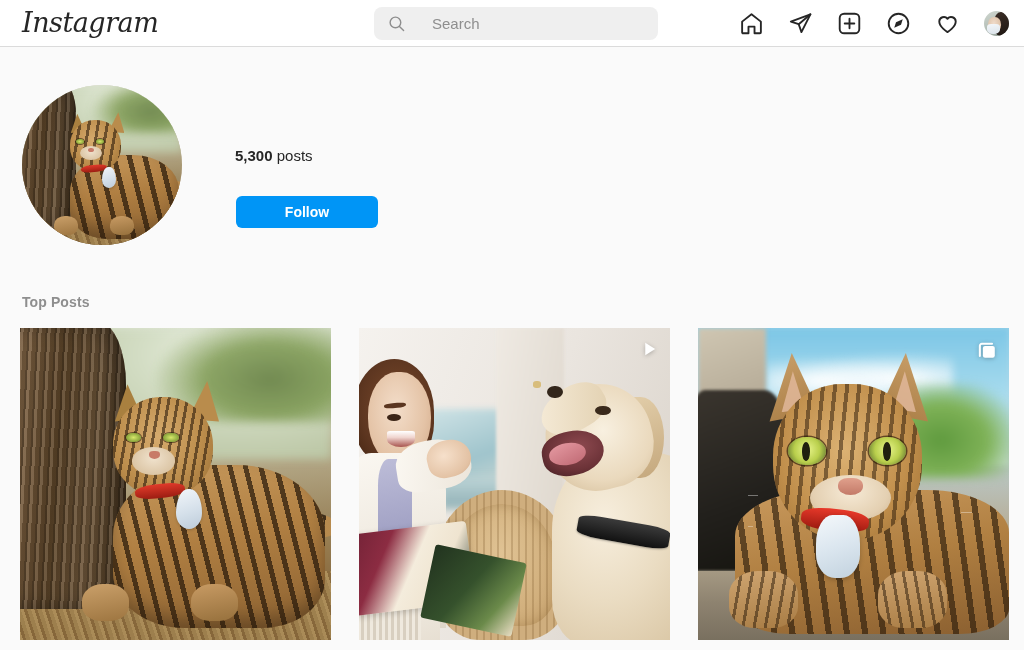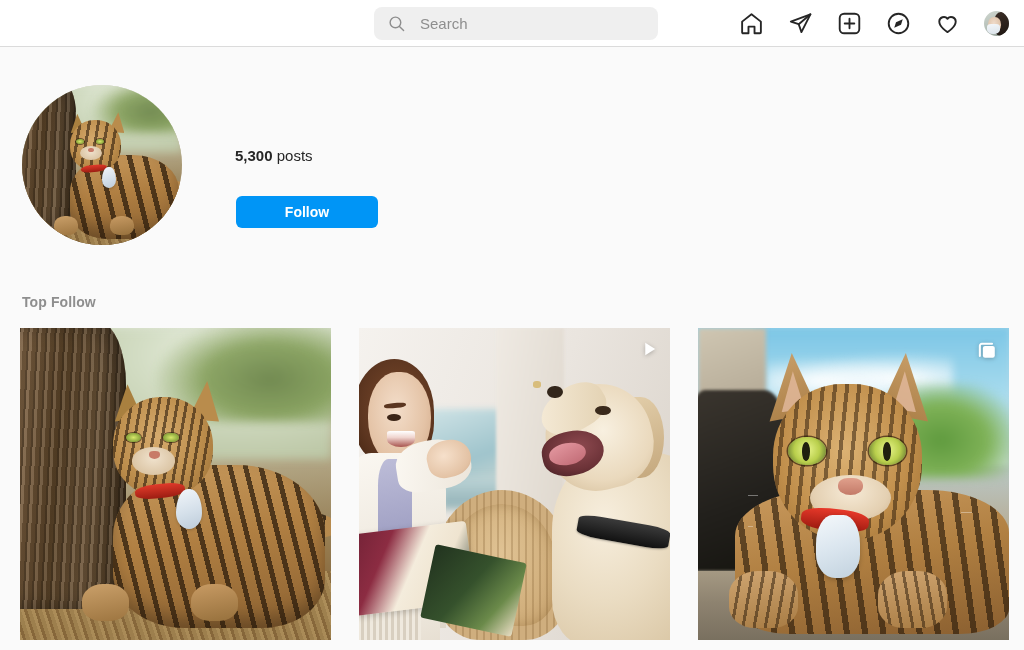--- a/index.html
+++ b/index.html
@@ -31,21 +31,21 @@
     position:absolute; left:374px; top:7px;
     width:284px; height:33px;
     background:#efefef; border-radius:8px;
     display:flex; align-items:center;
   }
   .search-icon { margin-left:14px; display:flex; }
   .search-input {
     border:none; outline:none; background:transparent;
     font-family:"Liberation Sans", sans-serif;
     font-size:15px; color:#737373;
-    margin-left:15px; width:210px;
+    margin-left:27px; width:210px;
   }
   .search-input::placeholder { color:#8e8e8e; }
   .nav-icons {
     position:absolute; right:15px; top:0; height:47px;
     display:flex; align-items:center; gap:24px;
   }
   .nav-icons > * { display:flex; align-items:center; justify-content:center; cursor:pointer; }
 
   
   .hash-head { position:absolute; left:0; top:47px; width:1024px; height:235px; }
@@ -314,20 +314,21 @@
     background:radial-gradient(ellipse at 45% 40%,#f0dccb 0%,#ddc0a6 70%,#c6a588 100%);
     border-radius:46% 46% 50% 50%; }
   .us-mask { position:absolute; left:10%; top:52%; width:54%; height:40%;
     background:linear-gradient(170deg,#f4f7fa,#dbe3ea); border-radius:30% 30% 46% 46%; }
 </style>
 </head>
 <body>
 
 <div class="header">
 
+  <div class="logo">Instagram</div>
 
   <div class="search-box">
     <span class="search-icon">
       <svg width="17" height="17" viewBox="0 0 24 24" fill="none" stroke="#8e8e8e" stroke-width="2">
         <circle cx="10.5" cy="10.5" r="7.5"></circle>
         <line x1="16.2" y1="16.2" x2="22" y2="22" stroke-linecap="round"></line>
       </svg>
     </span>
     <input class="search-input" type="text" placeholder="Search" style="">
   </div>
@@ -412,21 +413,21 @@
 
 
   <div class="hash-count">
     <b>5,300</b>
     <span>posts</span>
   </div>
 
   <button class="follow-btn">Follow</button>
 </div>
 
-<div class="section-label">Top Follow</div>
+<div class="section-label">Top Posts</div>
 
 <div class="grid">
 
   <div class="post">
     <span class="ph scene-cat-tree">
       <span class="ct-sky"></span>
         <span class="ct-foliage"></span>
         <span class="ct-ground"></span>
       <span class="ct-litter"></span>
         <span class="ct-trunk">

